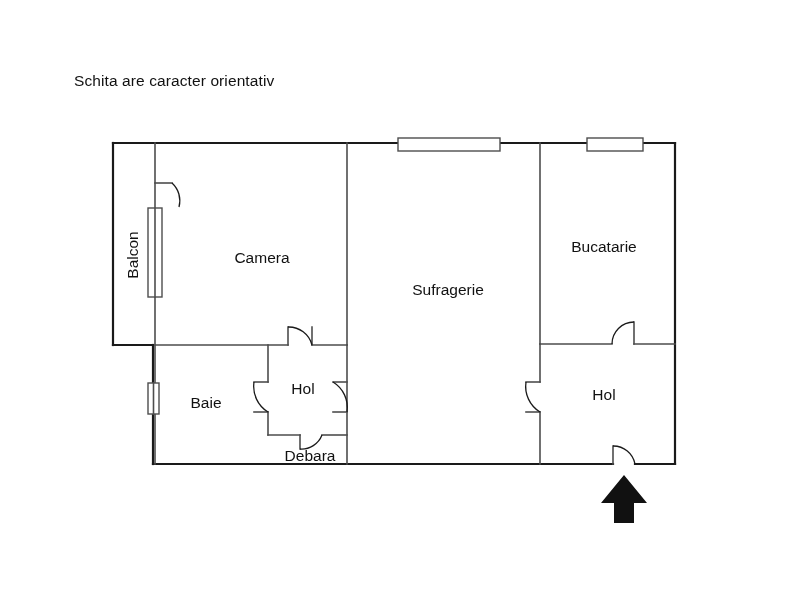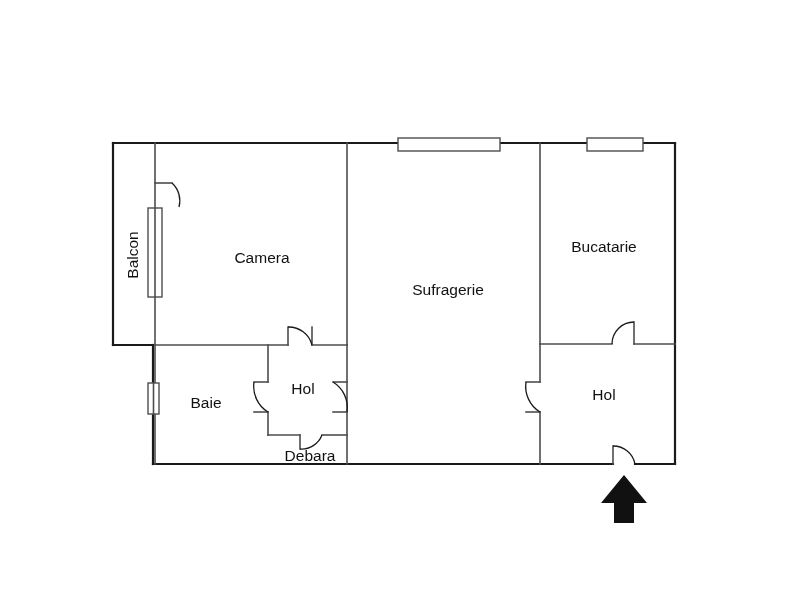--- a/index.html
+++ b/index.html
@@ -74,20 +74,21 @@
     fill: #111111;
     text-anchor: middle;
     dominant-baseline: middle;
   }
 </style>
 </head>
 <body>
 
 <div id="plan-wrap">
 
+  <div class="note-title">Schita are caracter orientativ</div>
 
   <svg class="floorplan" width="800" height="600" viewBox="0 0 800 600">
 
     <path class="wall" d="M 113 143 L 675 143"></path>
 
     <path class="wall" d="M 113 143 L 113 345"></path>
 
     <path class="wall" d="M 113 345 L 153 345"></path>
 
     <path class="wall" d="M 153 345 L 153 464"></path>

